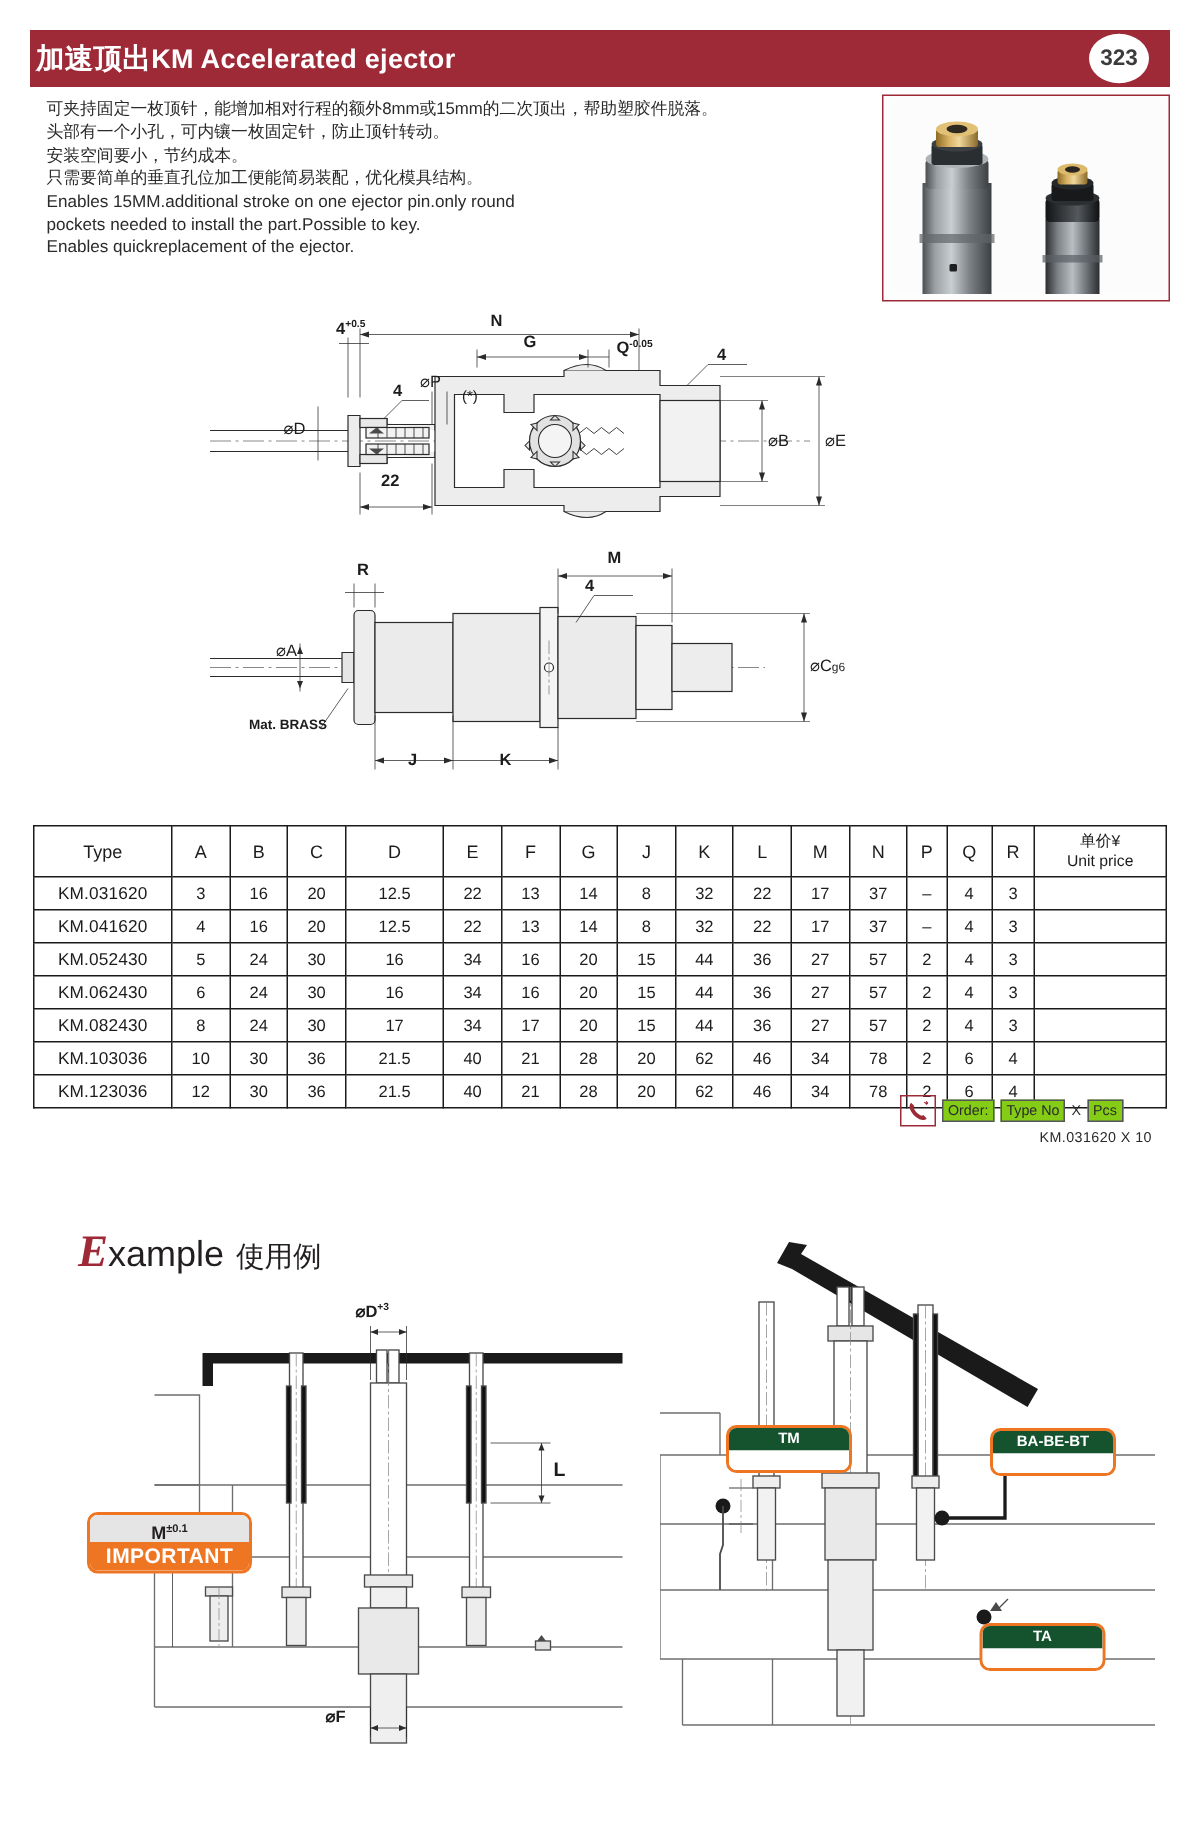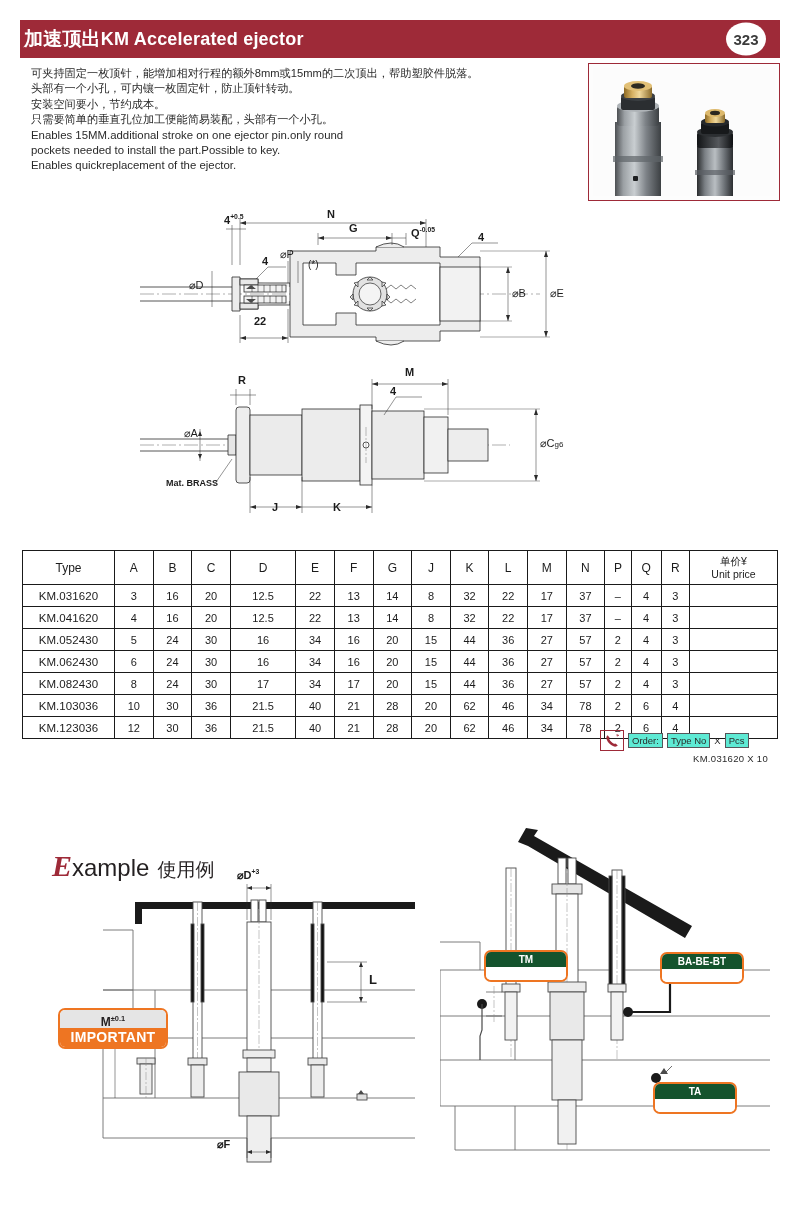--- a/index.html
+++ b/index.html
@@ -66,31 +66,31 @@
     display:flex; flex-direction:column; align-items:flex-start;
   }
   .order-row{ display:flex; align-items:center; gap:4px; }
   .phone-box{
     width:24px;height:21px;border:1.4px solid #9e2a38;
     display:flex;align-items:center;justify-content:center;
     color:#9e2a38;font-size:14px;line-height:1;
   }
   .obox{
     border:1px solid #55565a; padding:0 3px; font-size:9.5px;
-    line-height:13px; color:#2a2a2a; background:#5eead4;
+    line-height:13px; color:#2a2a2a; background:#84cc16;
   }
   .oplain{ font-size:9.5px; color:#2a2a2a; }
   .order-sample{
     font-size:9.5px; color:#2a2a2a; margin-top:2px; align-self:flex-end;
     padding-right:12px; letter-spacing:.3px;
   }
   
   .example-title{
     position:absolute; left:52px; top:818px;
-    font-size:24px; color:#231f20; white-space:nowrap;margin-top:31px;
+    font-size:24px; color:#231f20; white-space:nowrap;
   }
   .example-title .e{
     color:#9e2a38; font-size:30px; font-style:italic;
     font-family:"Liberation Serif", serif; font-weight:bold;
   }
   .example-title .cn{ font-size:19px; margin-left:8px; }
   
   .callout{
     position:absolute; width:84px; border:2px solid #ee7522;
     border-radius:7px; overflow:hidden; background:#ffffff;
@@ -120,21 +120,21 @@
   <div class="header-title">
     <span class="cn">加速顶出</span><span class="en">KM  Accelerated ejector</span>
   </div>
   <div class="page-badge">323</div>
 </div>
 
 <div class="desc">
   <div>可夹持固定一枚顶针，能增加相对行程的额外8mm或15mm的二次顶出，帮助塑胶件脱落。</div>
   <div>头部有一个小孔，可内镶一枚固定针，防止顶针转动。</div>
   <div>安装空间要小，节约成本。</div>
-  <div>只需要简单的垂直孔位加工便能简易装配，头部有一个小孔。</div>
+  <div>只需要简单的垂直孔位加工便能简易装配，优化模具结构。</div>
   <div class="en">Enables 15MM.additional stroke on one ejector pin.only round</div>
   <div class="en">pockets needed to install the part.Possible to key.</div>
   <div class="en">Enables quickreplacement of the ejector.</div>
 </div>
 
 <div class="photo-frame">
   <div class="photo-inner">
     <svg width="184" height="130" viewBox="0 0 184 130">
       <defs>
         <linearGradient id="steelA" x1="0" y1="0" x2="1" y2="0">

